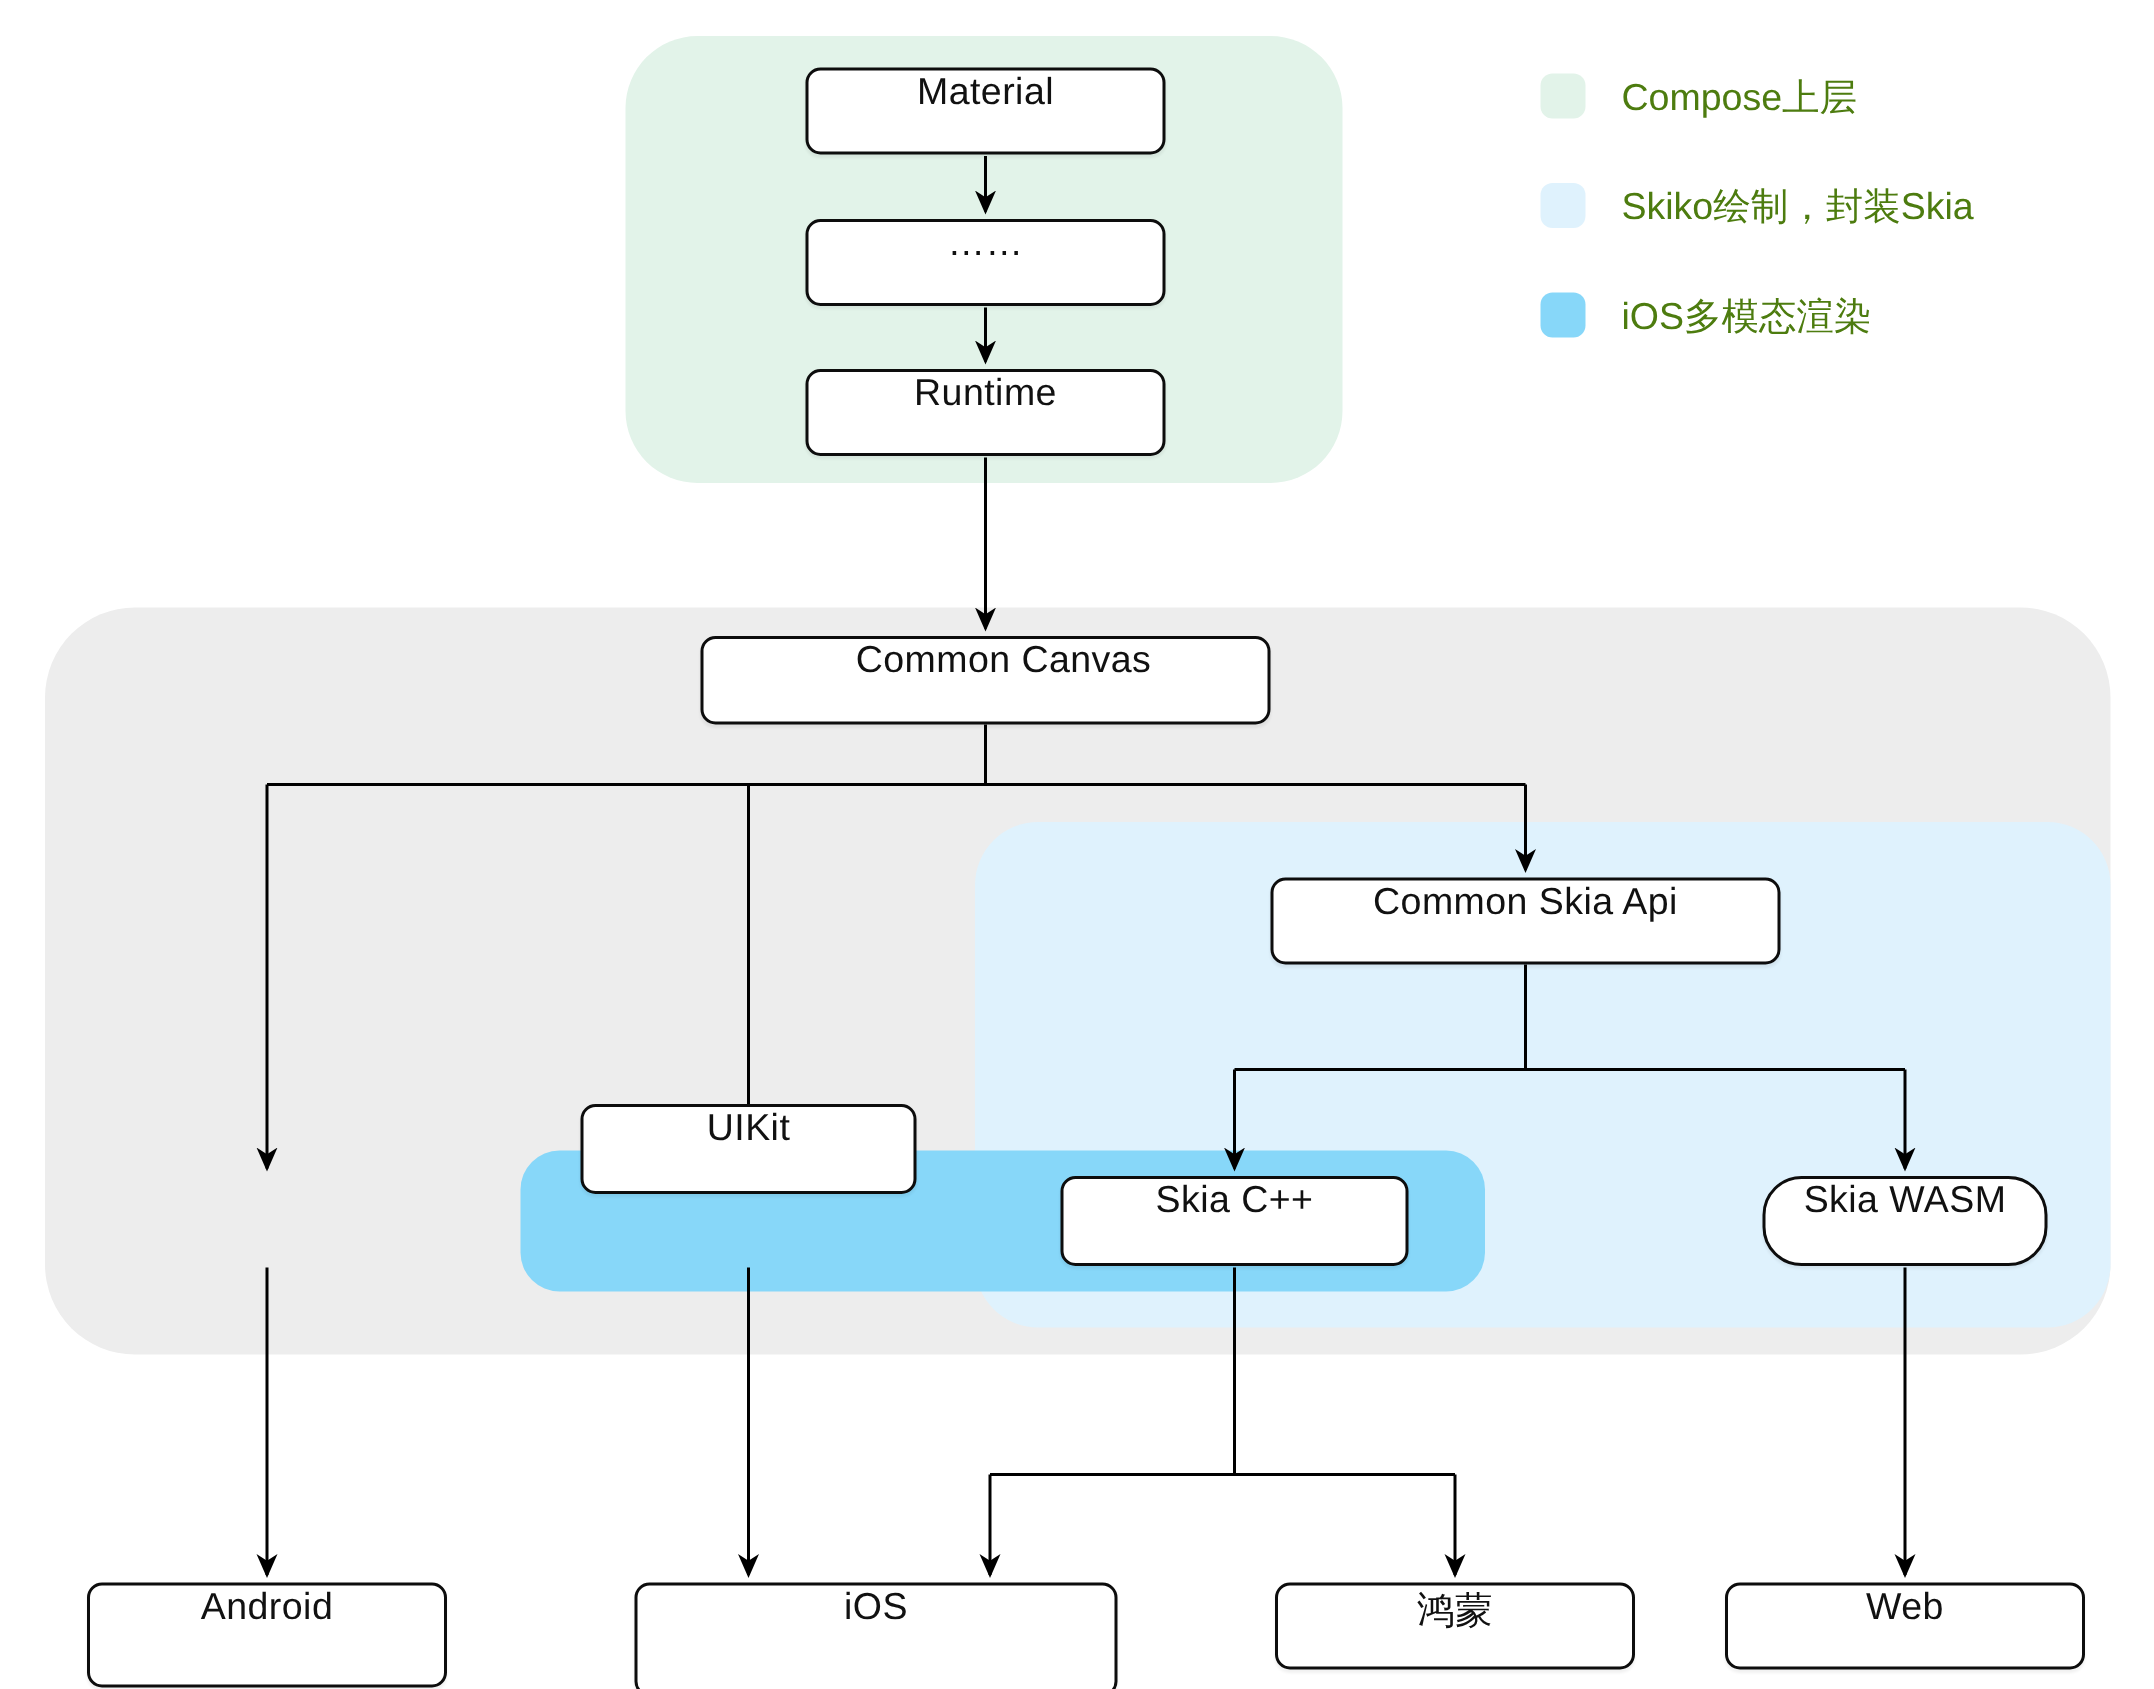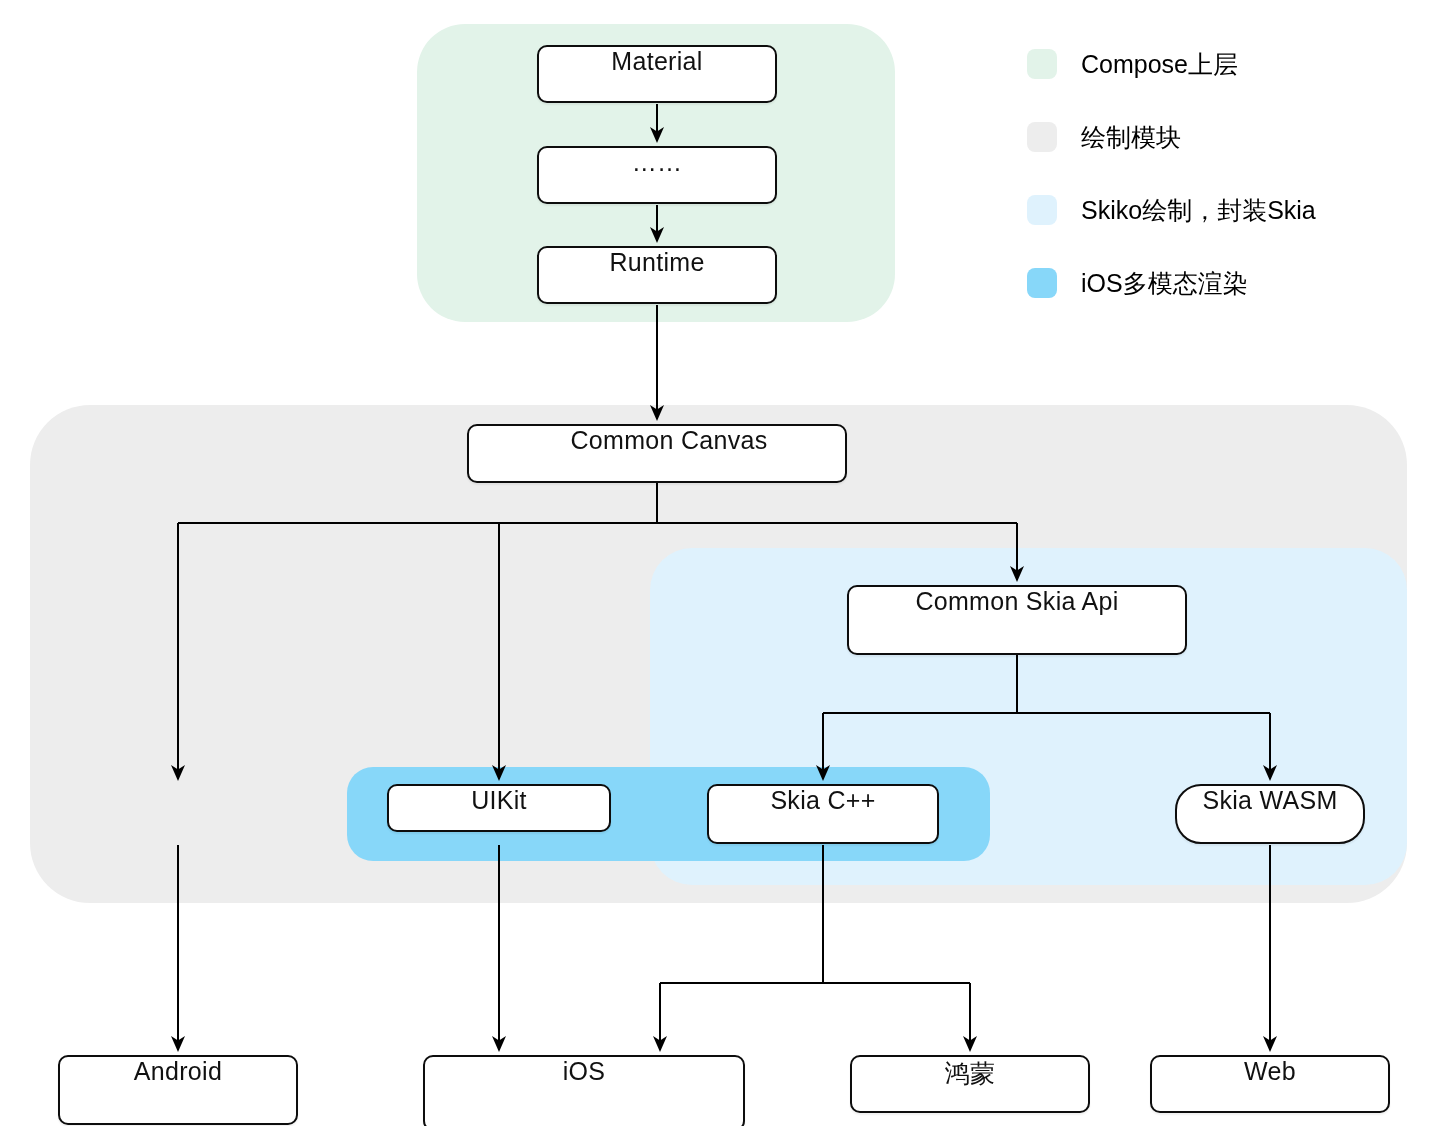--- a/index.html
+++ b/index.html
@@ -26,33 +26,33 @@
     display:flex;justify-content:center;
     font-size:25px;
     letter-spacing:0.3px;
     white-space:nowrap;
     box-shadow:0 2px 2px rgba(0,0,0,0.06);
   }
   .n-material{left:537px;top:45px;width:240px;height:58px;}
   .n-ellipsis{left:537px;top:146px;width:240px;height:58px;}
   .n-runtime{left:537px;top:246px;width:240px;height:58px;}
   .n-common-canvas{left:467px;top:424px;width:380px;height:59px;padding-left:24px;}
-  .n-common-skia-api{left:847px;top:585px;width:340px;height:70px;}
+  .n-common-skia-api{left:847px;top:585px;width:340px;height:58px;}
   .n-android-canvas{left:67px;top:784px;width:220px;height:60px;}
-  .n-uikit{left:387px;top:784px;width:224px;height:48px;}
+  .n-uikit{left:387px;top:736px;width:224px;height:60px;}
   .n-skia-cpp{left:707px;top:784px;width:232px;height:60px;}
   .n-skia-wasm{left:1175px;top:784px;width:190px;height:60px;border-radius:26px;}
   .n-android{left:58px;top:1055px;width:240px;height:70px;}
   .n-ios{left:423px;top:1055px;width:322px;height:76px;}
   .n-harmony{left:850px;top:1055px;width:240px;height:58px;}
   .n-web{left:1150px;top:1055px;width:240px;height:58px;}
   .legend{position:absolute;left:1027px;top:49px;width:400px;}
   .legend-row{display:flex;align-items:center;height:30px;margin-bottom:43px;}
   .legend-swatch{width:30px;height:30px;border-radius:8px;flex:0 0 30px;}
-  .legend-label{margin-left:24px;font-size:25px;color:#000000;}
+  .legend-label{margin-left:24px;font-size:25px;color:#4d7c0f;}
 </style>
 </head>
 <body>
 
 <div class="stage">
 
   <div class="group g-green" style="background-color: rgb(226, 243, 233);"></div>
   <div class="group g-gray" style="background-color: rgb(237, 237, 237);"></div>
   <div class="group g-lightblue" style="background-color: rgb(223, 242, 253);"></div>
   <div class="group g-darkblue" style="background-color: rgb(135, 215, 249);"></div>
@@ -131,24 +131,20 @@
   <div class="node n-web">
     <span>Web</span>
   </div>
 
   <div class="legend">
     <div class="legend-row">
       <div class="legend-swatch" style="background-color: rgb(226, 243, 233);"></div>
       <div class="legend-label">Compose上层</div>
     </div>
     <div class="legend-row">
-      <div class="legend-swatch" style="background-color: rgb(237, 237, 237);"></div>
-      <div class="legend-label">绘制模块</div>
-    </div>
-    <div class="legend-row">
       <div class="legend-swatch" style="background-color: rgb(223, 242, 253);"></div>
       <div class="legend-label">Skiko绘制，封装Skia</div>
     </div>
     <div class="legend-row">
       <div class="legend-swatch" style="background-color: rgb(135, 215, 249);"></div>
       <div class="legend-label">iOS多模态渲染</div>
     </div>
   </div>
 
 </div>

